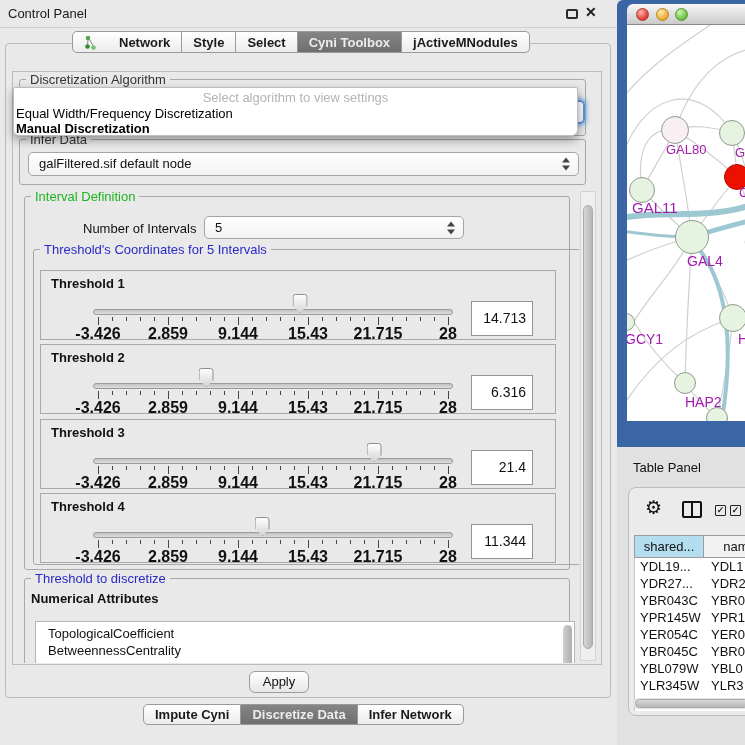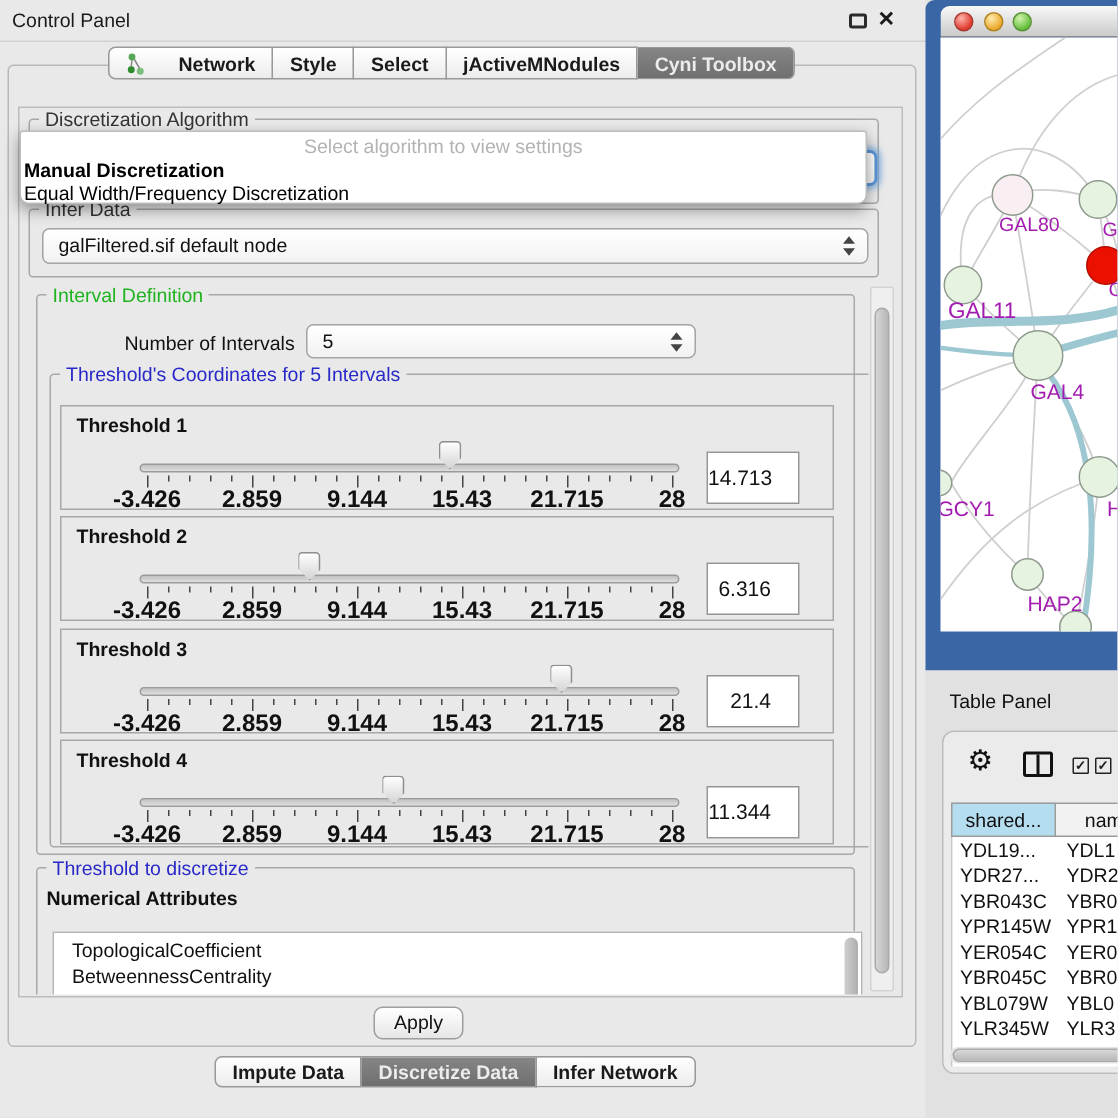--- a/index.html
+++ b/index.html
@@ -62,21 +62,21 @@
            background:linear-gradient(#c2c2c2,#dedede); border:1px solid #9b9b9b; }
   .thumb { position:absolute; top:23px; width:15px; height:19px; transform:translateX(-50%);
            background:linear-gradient(#fefefe,#d5d5d5); border:1px solid #8f8f8f; border-radius:3px;
            clip-path:polygon(0 0,100% 0,100% 60%,50% 100%,0 60%); z-index:2; }
   .ticks { position:absolute; left:57px; top:46px; width:350px; height:9px; }
   .tick { position:absolute; top:0; width:1px; height:4px; background:#444; }
   .tick.major { height:8px; }
   .scale { position:absolute; left:57px; top:54px; width:350px; height:12px; }
   .scale-lbl { position:absolute; transform:translateX(-50%); font-size:16px; font-weight:bold; color:#111; white-space:nowrap; }
   .value-box { position:absolute; left:430px; top:30px; width:62px; height:35px; background:#fff; border:1px solid #949494;
-           text-align:right; padding-right:18px; line-height:33px; font-size:14px; }
+           text-align:right; padding-right:6px; line-height:33px; font-size:14px; }
 
   
   .attr-list { position:absolute; left:10px; top:42px; width:540px; height:80px; background:#fff; border:1px solid #b5b5b5; overflow:hidden; }
   .attr-item { padding-left:12px; line-height:17px; font-size:13px; }
   .attr-scroll { position:absolute; right:2px; top:3px; width:9px; height:42px; border-radius:5px;
            background:linear-gradient(90deg,#cfcfcf,#aeaeae); }
 
   .apply-btn { left:249px; top:671px; width:60px; height:22px; background:linear-gradient(#ffffff,#e6e6e6);
            border:1px solid #9d9d9d; border-radius:6px; text-align:center; line-height:20px; font-size:13px; }
 
@@ -135,41 +135,41 @@
         <circle cx="9.5" cy="12.5" r="2.3" fill="#7abc7a"></circle>
       </svg>
       <span>Network</span>
     </div>
     <div class="seg">
         <span>Style</span>
       </div>
     <div class="seg">
         <span>Select</span>
       </div>
+    <div class="seg selected">
+        <span>Cyni Toolbox</span>
+      </div>
     <div class="seg">
         <span>jActiveMNodules</span>
       </div>
-    <div class="seg selected">
-        <span>Cyni Toolbox</span>
-      </div>
   </div>
 
   <div class="abs inner-panel"></div>
 
   <div class="group" style="left:19px; top:79px; width:567px; height:57px;">
     <span class="legend dark">Discretization Algorithm</span>
   </div>
   <div class="combo focused" style="left:27px; top:100px; width:558px; height:24px; z-index:10;">
     <span class="stepper"></span>
   </div>
 
   <div class="abs popup">
     <div class="prompt">Select algorithm to view settings</div>
+    <div class="opt">Equal Width/Frequency Discretization</div>
     <div class="opt bold">Manual Discretization</div>
-    <div class="opt">Equal Width/Frequency Discretization</div>
   </div>
 
   <div class="group" style="left:19px; top:139px; width:567px; height:46px;">
     <span class="legend dark">Infer Data</span>
     <div class="combo" style="left:8px; top:12px; width:551px; height:24px;">
       <span>galFiltered.sif default node</span>
       <span class="stepper"></span>
     </div>
   </div>
 
@@ -371,21 +371,21 @@
   </div>
 
   <div class="abs vscroll">
     <div class="thumb-v"></div>
   </div>
 
   <div class="abs apply-btn">Apply</div>
 
   <div class="abs segbar" style="left:143px; top:704px; height:21px;">
     <div class="seg">
-        <span>Impute Data</span>
+        <span>Impute Cyni</span>
       </div>
     <div class="seg selected">
         <span>Discretize Data</span>
       </div>
     <div class="seg">
         <span>Infer Network</span>
       </div>
   </div>
 </div>
 

